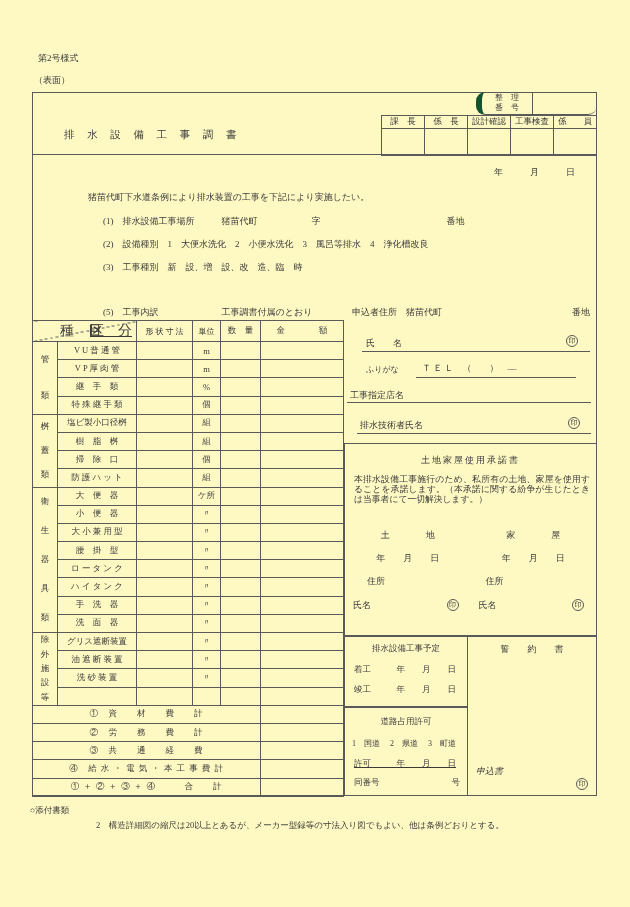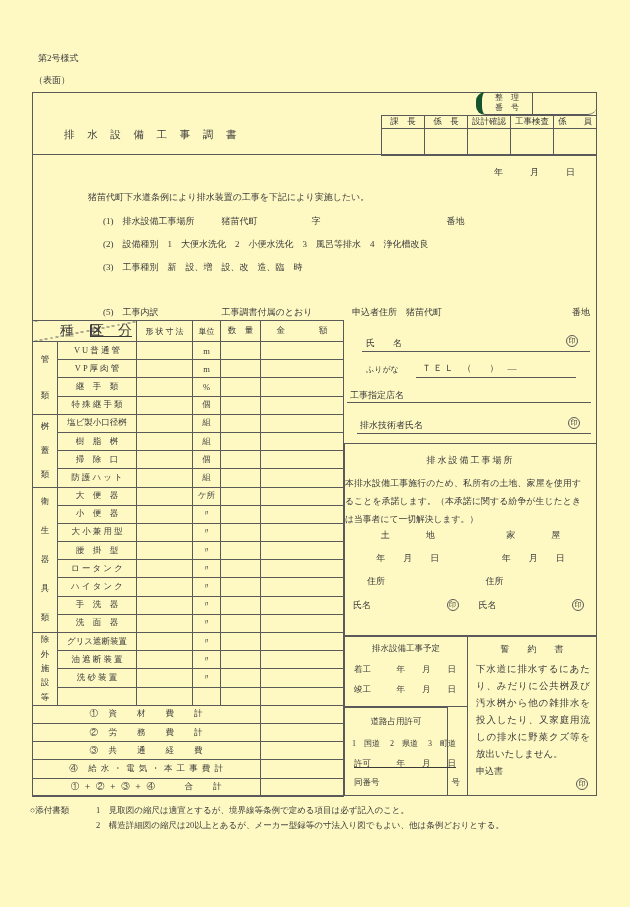--- a/index.html
+++ b/index.html
@@ -49,21 +49,21 @@
   .flexbetween { display:flex; justify-content:space-between; }
   .seal { display:inline-flex; justify-content:center; align-items:center;
     width:12px; height:12px; border:1px solid #5a5a5a; border-radius:50%;
     font-size:7px; line-height:1; }
   .box { position:absolute; border:1px solid #5a5a5a; }
   .center { text-align:center; }
   .halfrow { position:absolute; left:0; width:100%; display:flex; }
   .halfrow > div { width:50%; }
 
   .pledge-body { position:absolute; left:8px; top:24px; width:114px; font-size:9.5px; line-height:17px; white-space:normal; text-align:justify; }
-  .consent-body { position:absolute; left:0; top:30px; width:236px; font-size:8.8px; line-height:18px; white-space:normal; text-align:justify; }
+  .consent-body { position:absolute; left:9px; top:30px; width:236px; font-size:8.8px; line-height:10px; white-space:normal; text-align:justify; }
 </style>
 </head>
 <body>
 
 <div class="page">
 
   <div class="abs t9" style="left:38px; top:52px;">第2号様式</div>
   <div class="abs t9" style="left:34px; top:74px;">（表面）</div>
 
   <div class="outer-box"></div>
@@ -332,21 +332,21 @@
   <div class="rc-line" style="left:416px; top:377px; width:160px;"></div>
 
   <div class="abs t9" style="left:350px; top:389px;">工事指定店名</div>
   <div class="rc-line" style="left:347px; top:402px; width:244px;"></div>
 
   <div class="abs t9" style="left:360px; top:419px;">排水技術者氏名</div>
   <span class="seal abs" style="left:568px; top:417px;">印</span>
   <div class="rc-line" style="left:357px; top:433px; width:234px;"></div>
 
   <div class="box" style="left:344px; top:443px; width:253px; height:193px;">
-    <div class="abs t9 center" style="left:0; top:10px; width:100%; letter-spacing:2px;">排水設備工事場所</div>
+    <div class="abs t9 center" style="left:0; top:10px; width:100%; letter-spacing:2px;">土地家屋使用承諾書</div>
     <div class="consent-body">本排水設備工事施行のため、私所有の土地、家屋を使用することを承諾します。（本承諾に関する紛争が生じたときは当事者にて一切解決します。）</div>
     <div class="halfrow t9" style="top:85px;">
       <div class="center">土　　　　地</div>
       <div class="center">家　　　　屋</div>
     </div>
     <div class="halfrow t9" style="top:108px;">
       <div class="center">年　　月　　日</div>
       <div class="center">年　　月　　日</div>
     </div>
     <div class="halfrow t9" style="top:131px;padding-left:14px;">
@@ -364,34 +364,32 @@
       </div>
     </div>
   </div>
 
   <div class="box" style="left:344px; top:636px; width:124px; height:71px;font-family:Liberation Mono, monospace;">
     <div class="abs t85 center" style="left:0; top:6px; width:100%;">排水設備工事予定</div>
     <div class="abs t85" style="left:9px; top:27px;">着工　　　年　　月　　日</div>
     <div class="abs t85" style="left:9px; top:47px;">竣工　　　年　　月　　日</div>
   </div>
 
-  <div class="box" style="left:344px; top:707px; width:104px; height:89px;">
+  <div class="box" style="left:344px; top:707px; width:124px; height:89px;">
     <div class="abs t85 center" style="left:0; top:8px; width:100%;">道路占用許可</div>
     <div class="abs t8" style="left:7px; top:30px;">1　国道　 2　県道　 3　町道</div>
     <div class="abs t85" style="left:9px; top:50px;text-decoration:underline;">許可　　　年　　月　　日</div>
     <div class="abs t85 flexbetween" style="left:9px; top:69px; width:106px;">
       <span>同番号</span>
       <span>号</span>
     </div>
   </div>
 
   <div class="box" style="left:467px; top:636px; width:130px; height:160px;">
     <div class="abs t9 center" style="left:0; top:6px; width:100%;">誓　　約　　書</div>
-    <div class="pledge-body">下水道に排水するにあたり、みだりに公共桝及び汚水桝から他の雑排水を投入したり、又家庭用流しの排水に野菜クズ等を放出いたしません。</div>
-    <div class="abs t9" style="left:8px; top:128px;">申込書</div>
+    <div class="abs t9" style="left:8px; top:128px;font-style:italic;">申込書</div>
     <span class="seal abs" style="left:108px; top:141px;">印</span>
   </div>
 
   <div class="abs t85" style="left:30px; top:805px;">○添付書類</div>
-  <div class="abs t85" style="left:96px; top:805px;">1　見取図の縮尺は適宜とするが、境界線等条例で定める項目は必ず記入のこと。</div>
   <div class="abs t85" style="left:96px; top:820px;">2　構造詳細図の縮尺は20以上とあるが、メーカー型録等の寸法入り図でもよい、他は条例どおりとする。</div>
 
 </div>
 
 </body></html>

